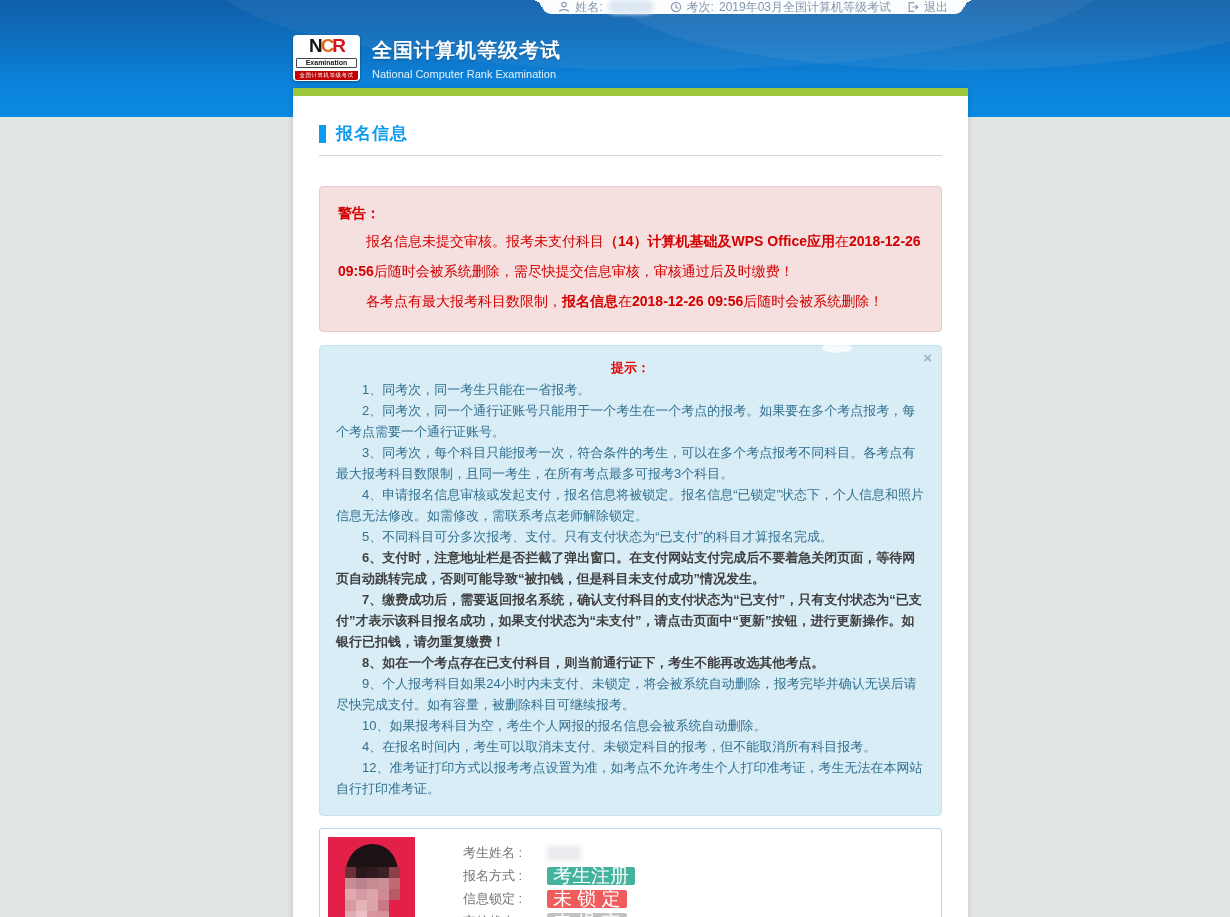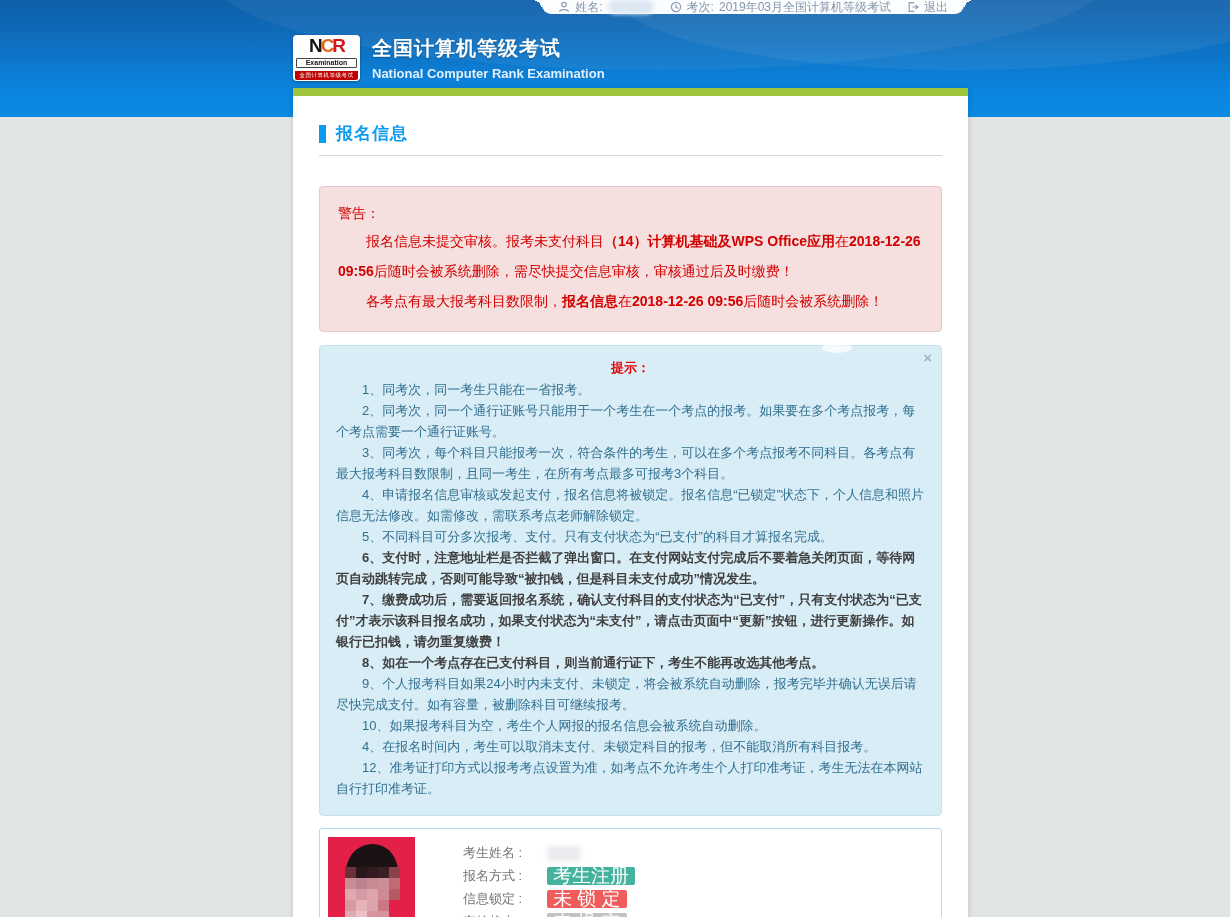--- a/index.html
+++ b/index.html
@@ -57,41 +57,41 @@
     box-shadow: 0 1px 3px rgba(0,0,0,.35);
     display: flex; flex-direction: column; justify-content: space-between;
   }
   .logo-ncr { font-weight: bold; font-size: 19px; letter-spacing: -2px; line-height: 18px; }
   .logo-ncr .n { color: #141414; }
   .logo-ncr .c { color: #e8641c; }
   .logo-ncr .r { color: #d2161e; }
   .logo-exam { font-size: 7px; font-weight: bold; color: #141414; border: 1px solid #444; border-radius: 1px; padding: 0.5px 0; }
   .logo-strip { background: #c00000; color: #fff; font-size: 5.5px; line-height: 9px; letter-spacing: 0.5px; border-radius: 0 0 2px 2px; margin: 1px -1px 1px; }
   .brand-title { color: #fff; font-size: 20px; font-weight: bold; letter-spacing: 1px; text-shadow: 0 1px 2px rgba(0,0,0,.25); }
-  .brand-sub { color: #e3f0fb; font-size: 13px; margin-top: 4px; font-weight: bold; }
+  .brand-sub { color: #e3f0fb; font-size: 11px; margin-top: 4px; }
   
   .content {
     position: absolute; left: 293px; top: 88px;
     width: 675px; z-index: 3;
     box-shadow: 0 0 6px rgba(0,0,0,.15);
   }
   .green-stripe { height: 8px; background: #9dc63d; }
   .content-body { background: #fff; min-height: 821px; padding: 0 26px 10px; }
   .section-head { display: flex; align-items: center; gap: 10px; padding-top: 26px; }
   .section-tick { width: 7px; height: 18px; background: #0d9bf2; }
   .section-head h2 { margin: 0; font-size: 17px; font-weight: 600; color: #0d9bf2; letter-spacing: 1px; }
   .section-rule { border: 0; border-top: 1px solid #d6d6d6; margin: 10px 0 0; }
   
   .warning-box {
     margin-top: 30px;
     background: #f5dfdf; border: 1px solid #e7c8c8; border-radius: 4px;
     padding: 13px 18px 15px;
     color: #d30000; font-size: 14px;
   }
-  .warning-box .w-title { font-weight: normal; line-height: 26px; }
+  .warning-box .w-title { font-weight: bold; line-height: 26px; }
   .warning-box p { margin: 0; text-indent: 2em; line-height: 30px; }
   .warning-box b { font-weight: bold; }
   
   .tips-box {
     position: relative;
     margin-top: 13px;
     background: #d9edf7; border: 1px solid #c3e3ef; border-radius: 4px;
     padding: 11px 16px 16px;
     color: #31708f; font-size: 13px;
   }

